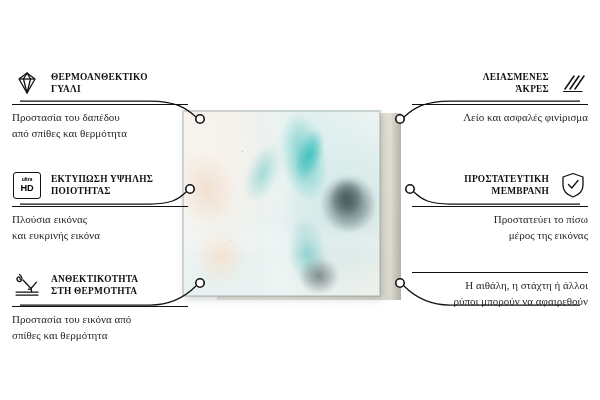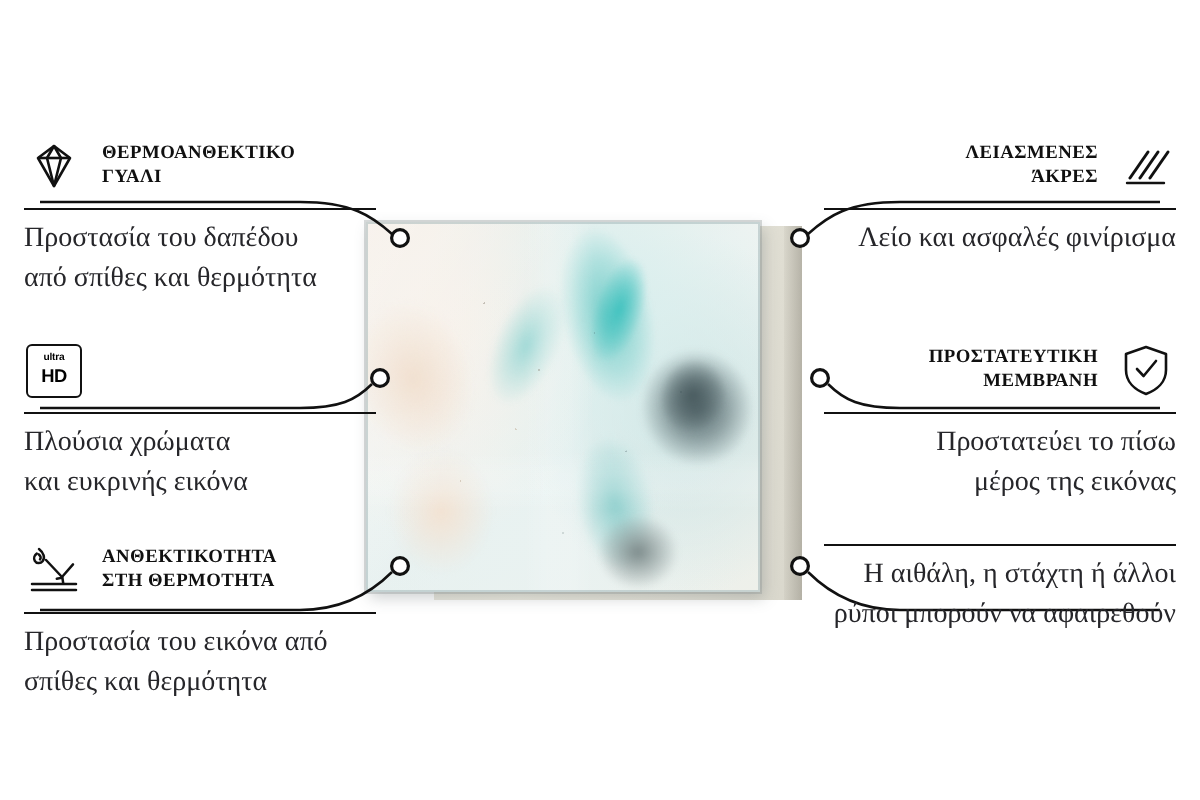--- a/index.html
+++ b/index.html
@@ -55,21 +55,21 @@
 
   .fhead{display:flex;align-items:center;gap:9px;min-height:34px;}
   .feature.right .fhead{flex-direction:row-reverse;}
   .ftitle{
     font-size:9.4px;letter-spacing:.25px;line-height:1.32;
     color:#101010;font-weight:700;text-transform:uppercase;
     white-space:pre-line;
   }
   .rule{height:1.4px;background:#111;margin:4px 0 5px 0;}
   .fdesc{
-    font-size:14px;line-height:1.42;color:#26262a;white-space:pre-line;
+    font-size:11px;line-height:1.42;color:#26262a;white-space:pre-line;
   }
 
   
   .icon{width:30px;height:30px;flex:0 0 30px;display:flex;align-items:center;justify-content:center;}
   .icon svg{display:block;}
   .hdbadge{
     width:26px;height:25px;border:1.4px solid #111;border-radius:3px;
     display:flex;flex-direction:column;align-items:center;justify-content:center;
     font-family:"Liberation Sans", sans-serif;line-height:1;
   }
@@ -196,23 +196,25 @@
   </div>
 
   <div class="feature left" style="top:168px;">
     <div class="fhead">
       <span class="icon">
         <span class="hdbadge">
           <span class="u">ultra</span>
           <span class="h">HD</span>
         </span>
       </span>
-    </div>
-    <div class="rule"></div>
-    <div class="fdesc">Πλούσια χρώματα
+      <span class="ftitle">ΕΚΤΥΠΩΣΗ ΥΨΗΛΗΣ
+ΠΟΙΟΤΗΤΑΣ</span>
+    </div>
+    <div class="rule"></div>
+    <div class="fdesc">Πλούσια εικόνας
 και ευκρινής εικόνα</div>
   </div>
 
   <div class="feature left" style="top:268px;">
     <div class="fhead">
       <span class="icon">
         <svg width="30" height="28" viewBox="0 0 30 28">
           <g fill="none" stroke="#111" stroke-width="1.25" stroke-linecap="round" stroke-linejoin="round">
             <path d="M7.5,3.5 C10,5.5 10.6,8 9.3,9.6 C8.2,11 6.2,10.8 5.4,9.4 C4.7,8.2 5.2,6.6 6.4,5.8"></path>
             <path d="M7.4,6.2 C8.4,7 8.6,8 8,8.7"></path>

